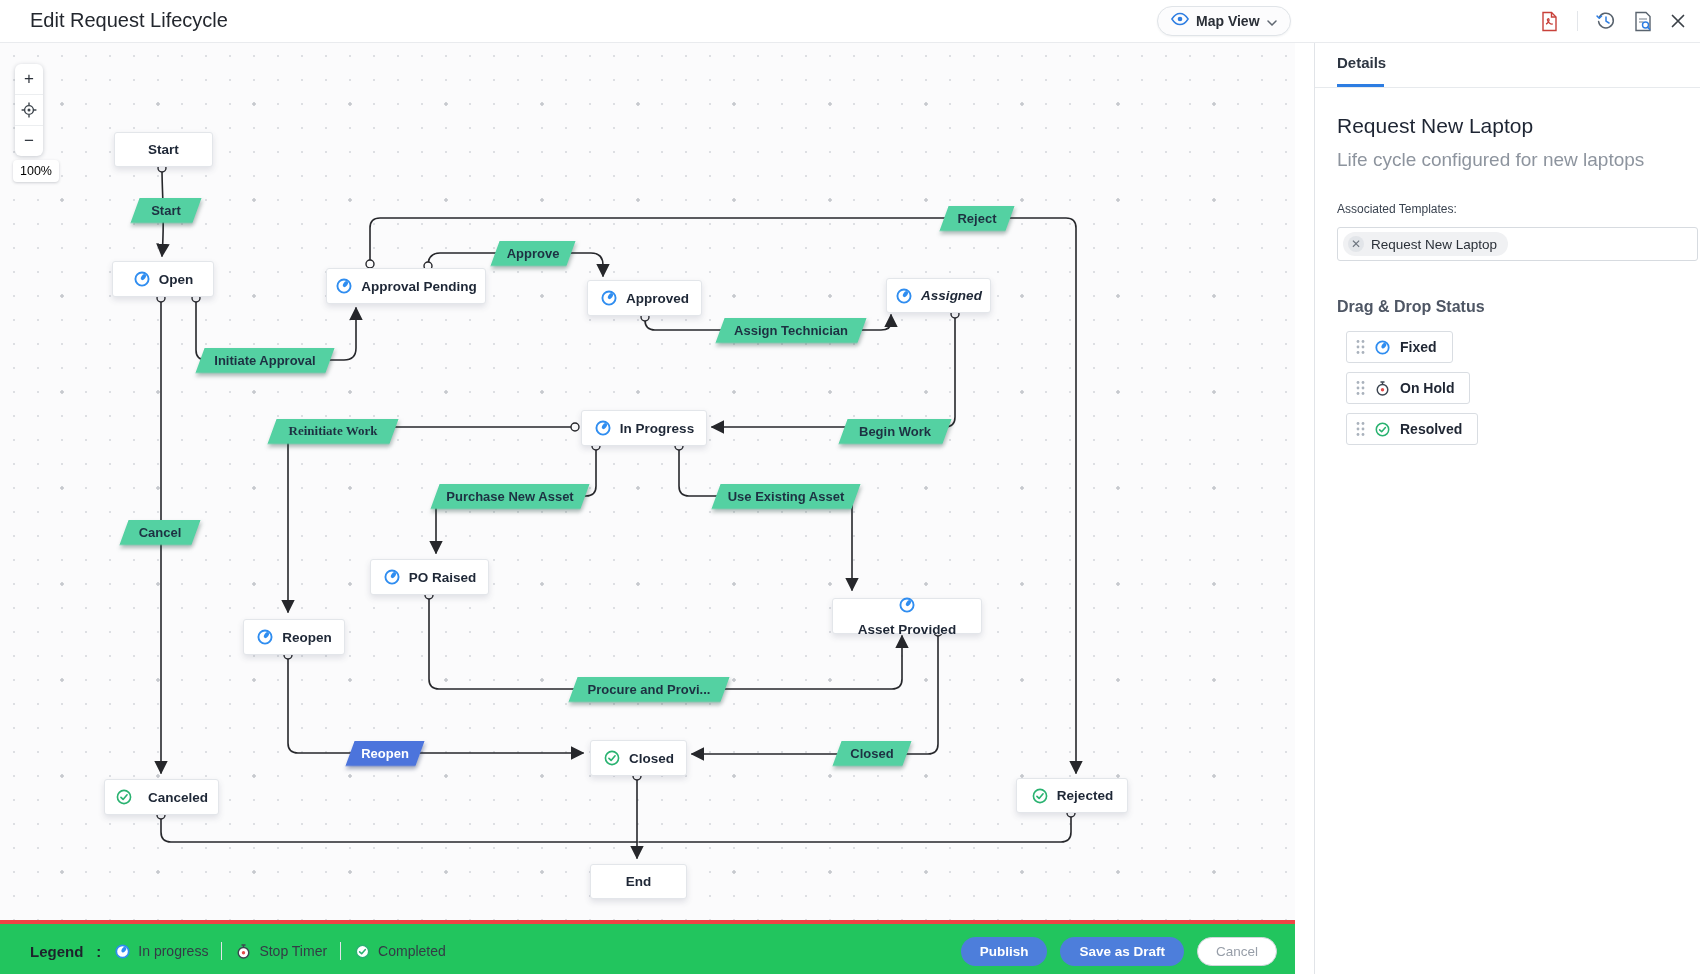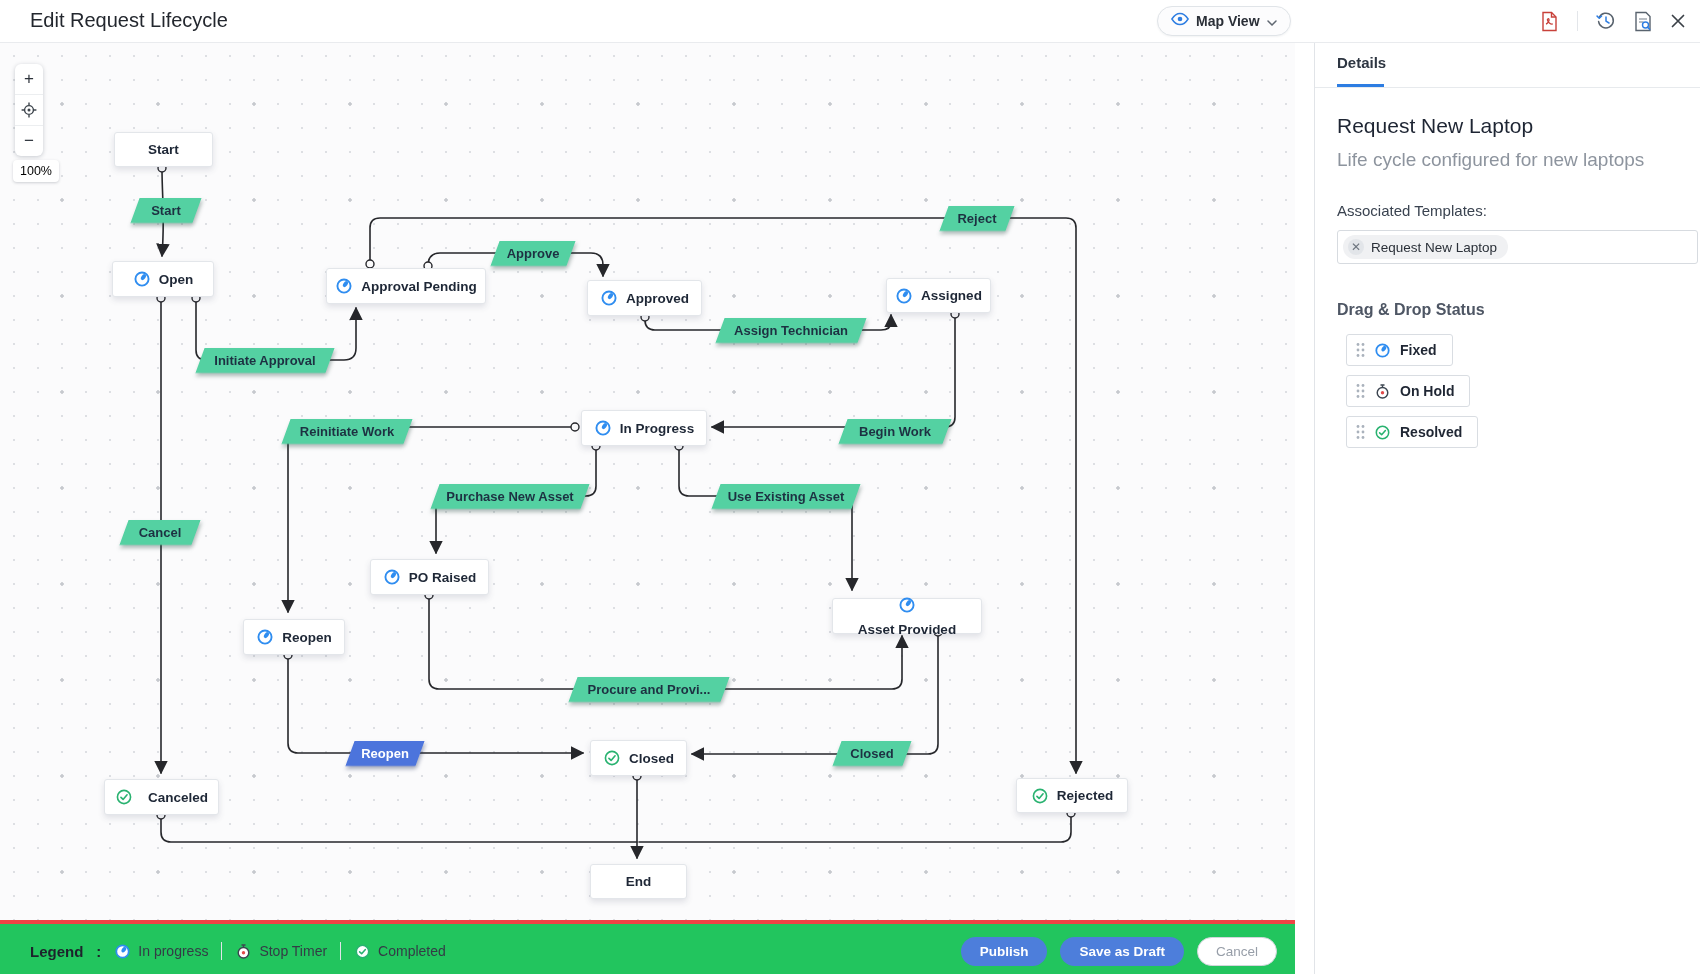--- a/index.html
+++ b/index.html
@@ -66,21 +66,21 @@
 
   
   .sidebar{position:absolute;left:1295px;top:42px;width:405px;height:932px;background:#fff;
     border-left:1px solid #e1e4e8;z-index:25;margin-left:19px;}
   .tabs{height:45px;border-bottom:1px solid #e7eaed;position:relative;}
   .tab{position:absolute;left:22px;top:12px;font-size:15px;color:#2e3642;font-weight:600;cursor:pointer;}
   .tab-underline{position:absolute;left:22px;top:42px;width:47px;height:3px;background:#2d7de2;}
   .sb-content{padding:0 22px;}
   .sb-title{margin-top:26px;font-size:21px;font-weight:500;color:#1e2533;}
   .sb-sub{margin-top:11px;font-size:19px;color:#8d949e;}
-  .sb-assoc{margin-top:31px;font-size:15px;color:#3a4350;font-weight:500;}
+  .sb-assoc{margin-top:31px;font-size:12px;color:#3a4350;font-weight:500;}
   .tpl-box{margin-top:11px;border:1px solid #d7dbe0;border-radius:3px;padding:4px 5px;min-height:24px;}
   .chip{display:inline-flex;align-items:center;gap:7px;background:#f0f1f3;border-radius:12px;
     height:24px;padding:0 11px 0 5px;}
   .chip .xcirc{width:16px;height:16px;border-radius:50%;background:#e2e5e9;color:#6d757f;
     display:flex;align-items:center;justify-content:center;font-size:12px;cursor:pointer;line-height:1;}
   .chip .ctext{font-size:13.5px;color:#2a3038;}
   .sb-dd{margin-top:37px;font-size:16px;font-weight:600;color:#4e5664;}
   .status-rows{margin-top:15px;padding-left:9px;}
   .status-row{margin-bottom:9px;}
   .status-box{display:inline-flex;align-items:center;gap:9px;border:1px solid #d9dde2;border-radius:3px;
@@ -201,21 +201,21 @@
         </div>
         <div class="node" style="left: 587px; top: 238px; width: 113px; height: 34px;">
           <span style="display: flex; align-items: center;">
             <svg width="18" height="18" viewBox="0 0 20 20">
               <circle cx="10" cy="10" r="7.3" fill="#fff" stroke="#2f8df0" stroke-width="2.1"></circle>
               <ellipse cx="11.6" cy="7.9" rx="2.3" ry="3.6" fill="#2f8df0" transform="rotate(35 11.6 7.9)"></ellipse>
             </svg>
           </span>
           <span class="nlabel">Approved</span>
         </div>
-        <div class="node" style="left: 886px; top: 236px; width: 103px; height: 33px;">
+        <div class="node" style="left: 886px; top: 236px; width: 103px; height: 33px; font-style: italic;">
           <span style="display: flex; align-items: center;">
             <svg width="18" height="18" viewBox="0 0 20 20">
               <circle cx="10" cy="10" r="7.3" fill="#fff" stroke="#2f8df0" stroke-width="2.1"></circle>
               <ellipse cx="11.6" cy="7.9" rx="2.3" ry="3.6" fill="#2f8df0" transform="rotate(35 11.6 7.9)"></ellipse>
             </svg>
           </span>
           <span class="nlabel">Assigned</span>
         </div>
         <div class="node" style="left: 581px; top: 368px; width: 124px; height: 34px;">
           <span style="display: flex; align-items: center;">
@@ -296,21 +296,21 @@
           <span class="txt">Approve</span>
         </div>
         <div class="trans" style="left: 944px; top: 163.5px; width: 66px;">
           <span class="bg"></span>
           <span class="txt">Reject</span>
         </div>
         <div class="trans" style="left: 720px; top: 275.5px; width: 142px;">
           <span class="bg"></span>
           <span class="txt">Assign Technician</span>
         </div>
-        <div class="trans" style="left: 286px; top: 376.5px; width: 122px;">
+        <div class="trans" style="left: 272px; top: 376.5px; width: 122px; font-family: Liberation Serif, serif;">
           <span class="bg"></span>
           <span class="txt">Reinitiate Work</span>
         </div>
         <div class="trans" style="left: 843px; top: 376.5px; width: 104px;">
           <span class="bg"></span>
           <span class="txt">Begin Work</span>
         </div>
         <div class="trans" style="left: 435px; top: 441.5px; width: 150px;">
           <span class="bg"></span>
           <span class="txt">Purchase New Asset</span>

